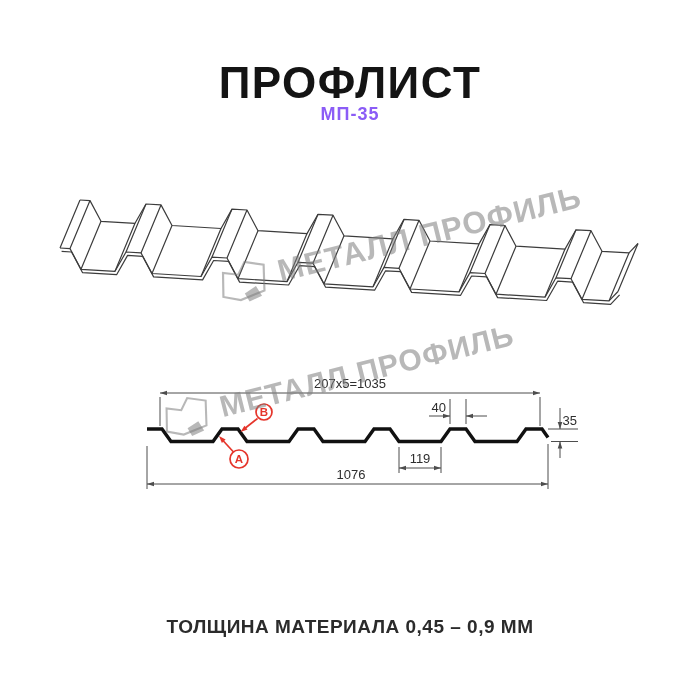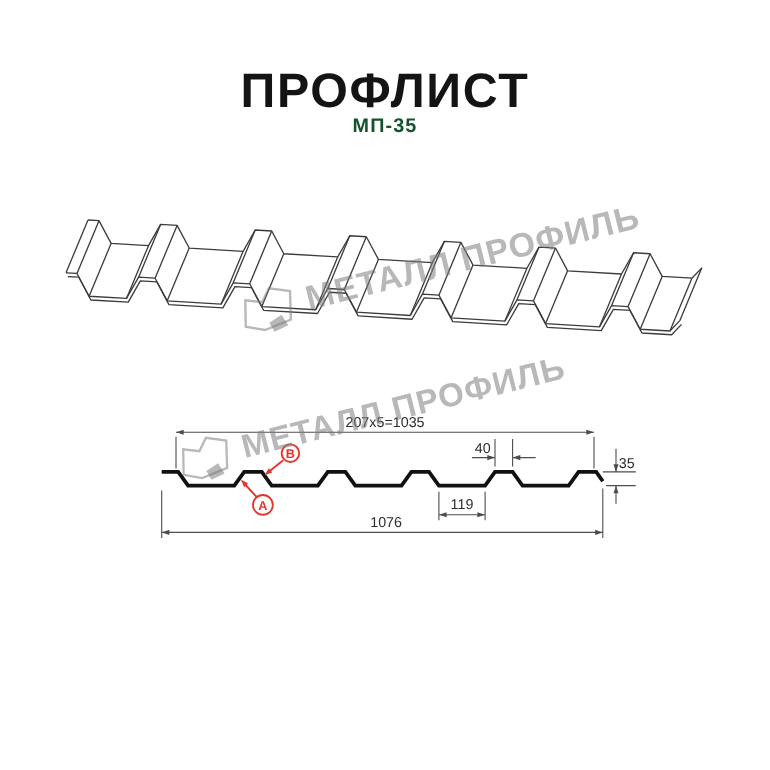--- a/index.html
+++ b/index.html
@@ -3,21 +3,21 @@
 <meta charset="utf-8">
 <style>
   html,body{margin:0;padding:0;}
   body{width:700px;height:700px;background:#ffffff;position:relative;overflow:hidden;
        font-family:"Liberation Sans", sans-serif;}
   .stage{position:absolute;left:0;top:0;width:700px;height:700px;}
 
   .title{position:absolute;left:0;top:58px;width:700px;text-align:center;
          font-size:44px;font-weight:800;letter-spacing:1.5px;color:#141414;}
   .subtitle{position:absolute;left:0;top:104px;width:700px;text-align:center;
-         font-size:18px;font-weight:600;letter-spacing:1px;color:#14532d;}
+         font-size:18px;font-weight:600;letter-spacing:1px;color:#8b5cf6;}
   .footer-note{position:absolute;left:0;top:616px;width:700px;text-align:center;
          font-size:19px;font-weight:600;letter-spacing:.5px;color:#2b2b2b;}
 
   svg.drawing{position:absolute;left:0;top:0;}
 
   .wm{position:absolute;display:flex;align-items:center;gap:9px;
       transform:rotate(-14deg);transform-origin:0 0;pointer-events:none;
       color:rgba(125,125,125,0.55);white-space:nowrap;}
   .wm .wm-text{font-weight:700;letter-spacing:1px;}
   .wm1{left:212px;top:266px;}
@@ -148,13 +148,14 @@
   </div>
 
   <div class="wm wm2">
     <svg width="52" height="42" viewBox="0 0 60 48">
       <polygon points="4,36 10,10 26,16 36,4 56,12 50,40 22,44" fill="none" stroke="currentColor" stroke-width="2.4"></polygon>
       <polygon points="28,38 42,33 46,45 31,48" fill="currentColor"></polygon>
     </svg>
     <span class="wm-text">МЕТАЛЛ ПРОФИЛЬ</span>
   </div>
 
+  <div class="footer-note">ТОЛЩИНА МАТЕРИАЛА 0,45 – 0,9 ММ</div>
 </div>
 
 </body></html>

